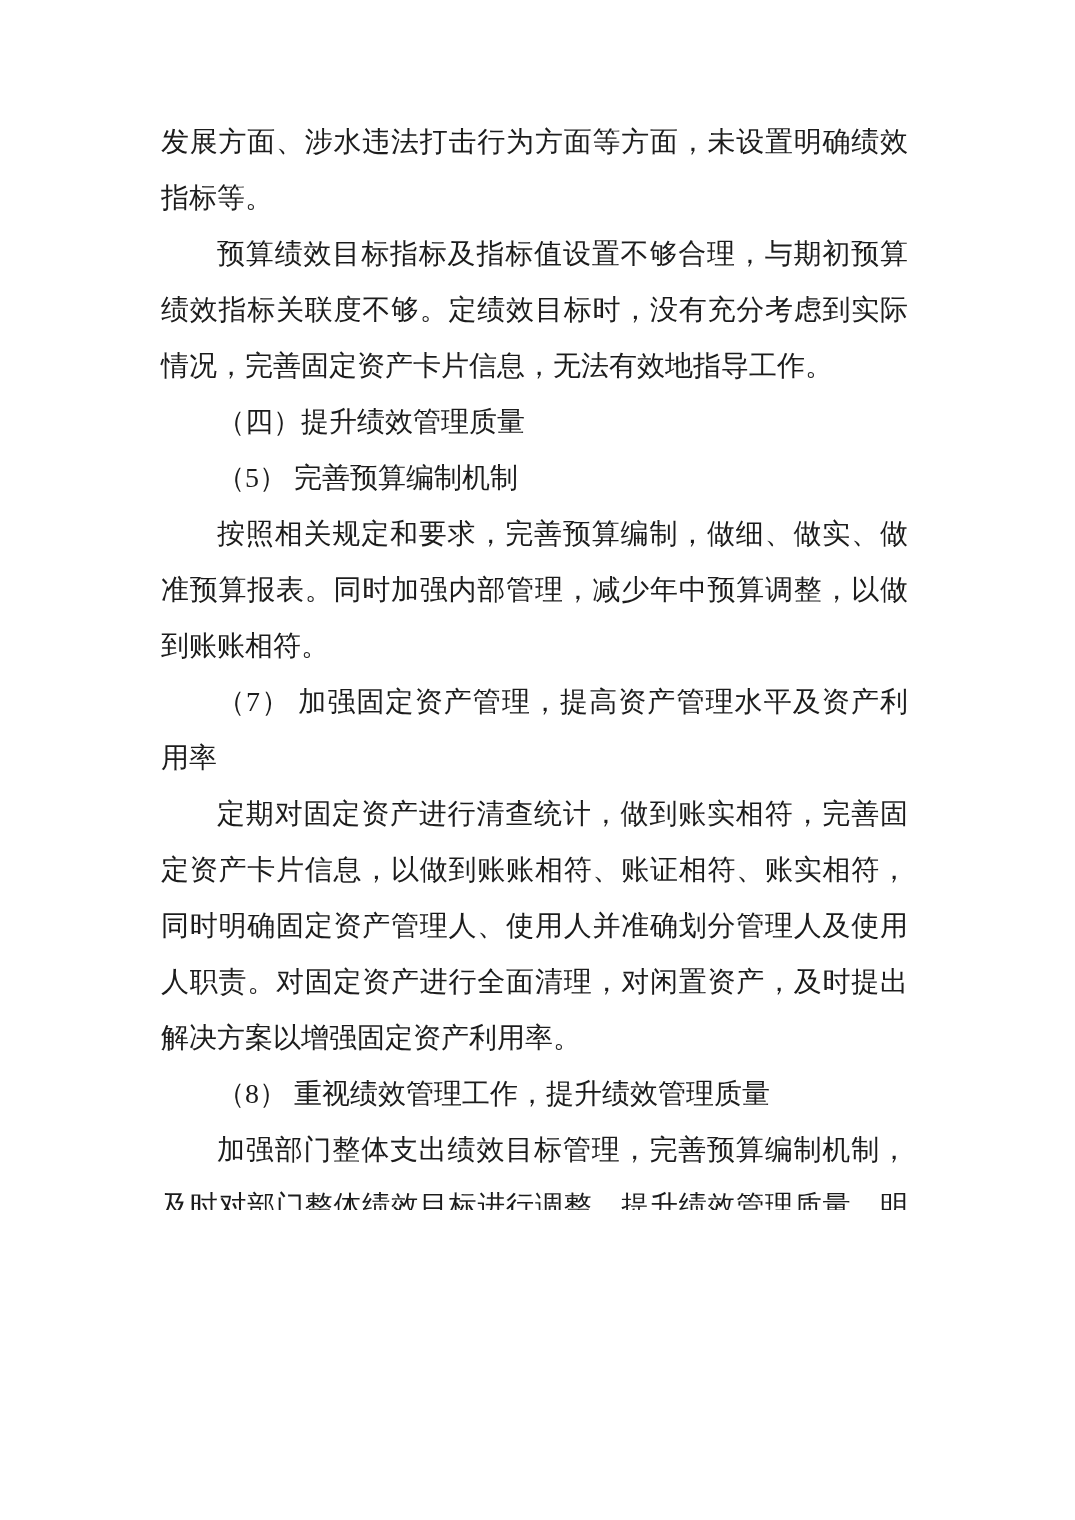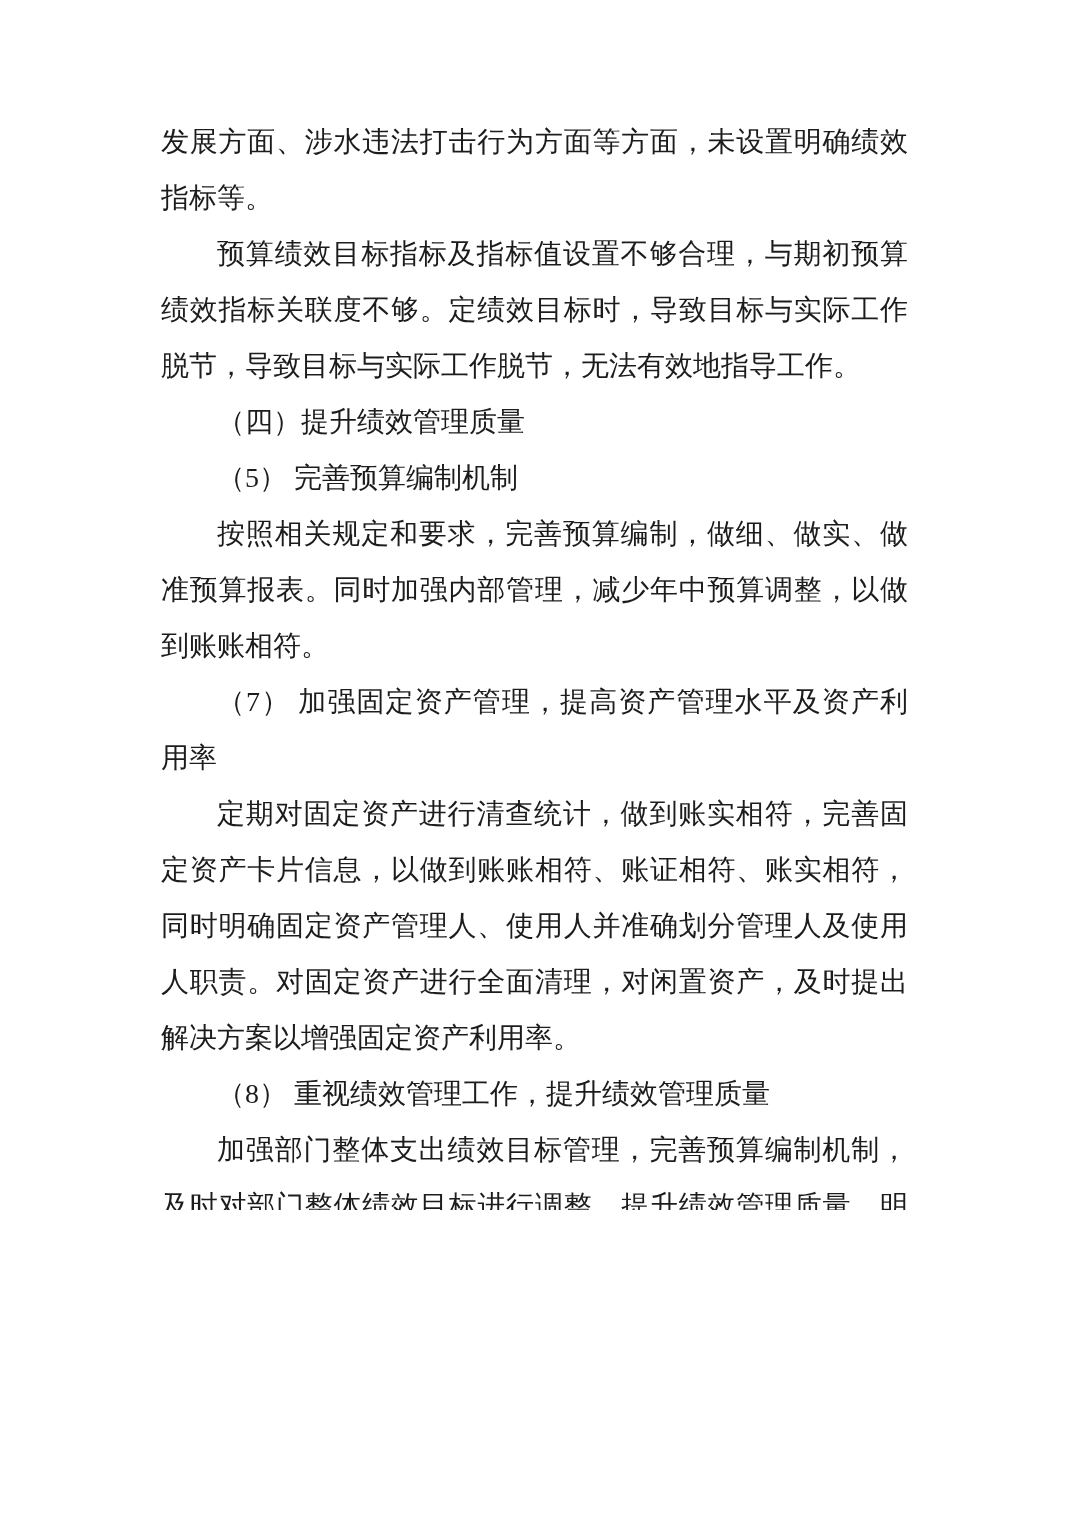--- a/index.html
+++ b/index.html
@@ -51,21 +51,21 @@
     color: #0f172a;
     font-family: "Liberation Serif", "DejaVu Serif", serif;
   }
 </style>
 </head>
 <body>
 
 <div class="page">
   <div class="content">
     <p class="para no-indent">发展方面、涉水违法打击行为方面等方面，未设置明确绩效指标等。</p>
-    <p class="para">预算绩效目标指标及指标值设置不够合理，与期初预算绩效指标关联度不够。定绩效目标时，导致目标与实际工作脱节，导致目标与实际工作脱节，无法有效地指导工作。</p>
+    <p class="para">预算绩效目标指标及指标值设置不够合理，与期初预算绩效指标关联度不够。定绩效目标时，没有充分考虑到实际情况，完善固定资产卡片信息，无法有效地指导工作。</p>
     <p class="para">（四）提升绩效管理质量</p>
     <p class="para">（5） 完善预算编制机制</p>
     <p class="para">按照相关规定和要求，完善预算编制，做细、做实、做准预算报表。同时加强内部管理，减少年中预算调整，以做到账账相符。</p>
     <p class="para">（7） 加强固定资产管理，提高资产管理水平及资产利用率</p>
     <p class="para">定期对固定资产进行清查统计，做到账实相符，完善固定资产卡片信息，以做到账账相符、账证相符、账实相符，同时明确固定资产管理人、使用人并准确划分管理人及使用人职责。对固定资产进行全面清理，对闲置资产，及时提出解决方案以增强固定资产利用率。</p>
     <p class="para">（8） 重视绩效管理工作，提升绩效管理质量</p>
     <p class="para justify-last">加强部门整体支出绩效目标管理，完善预算编制机制，及时对部门整体绩效目标进行调整，提升绩效管理质量，明晰部门整体支出绩效目标与年度绩效目标相匹配。同时对部</p>
   </div>
   <div class="footer">53</div>
 </div>

